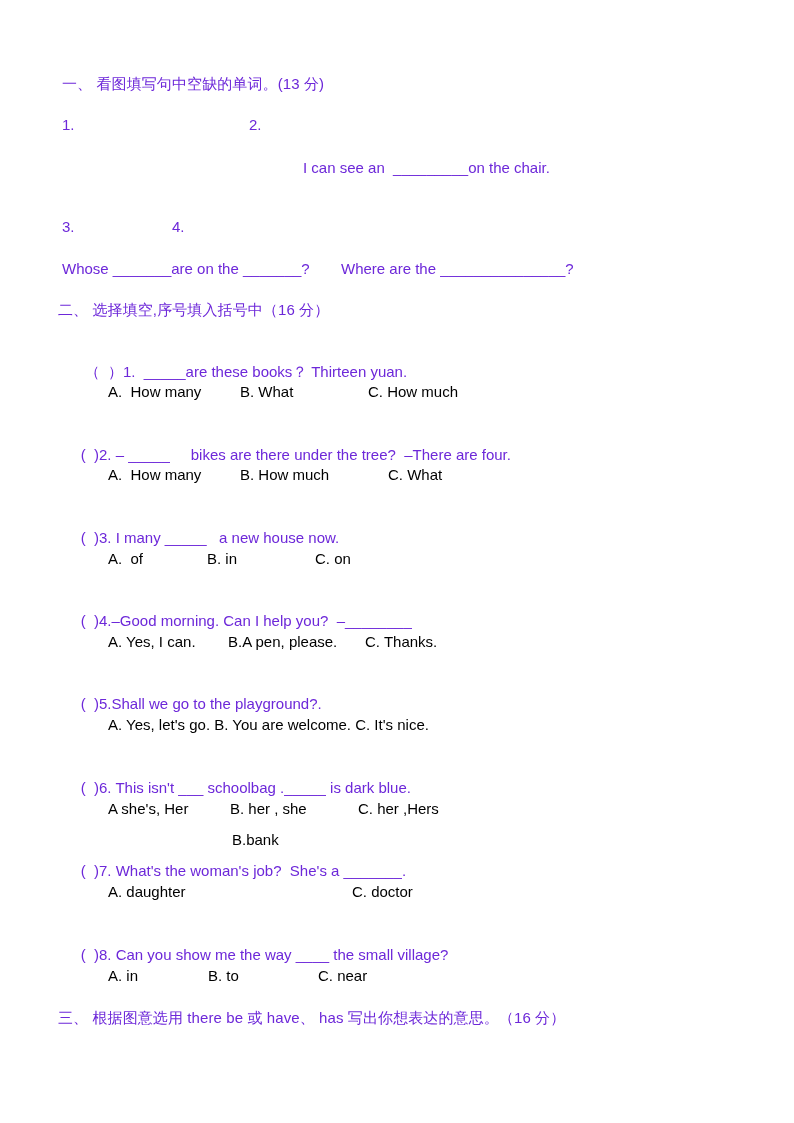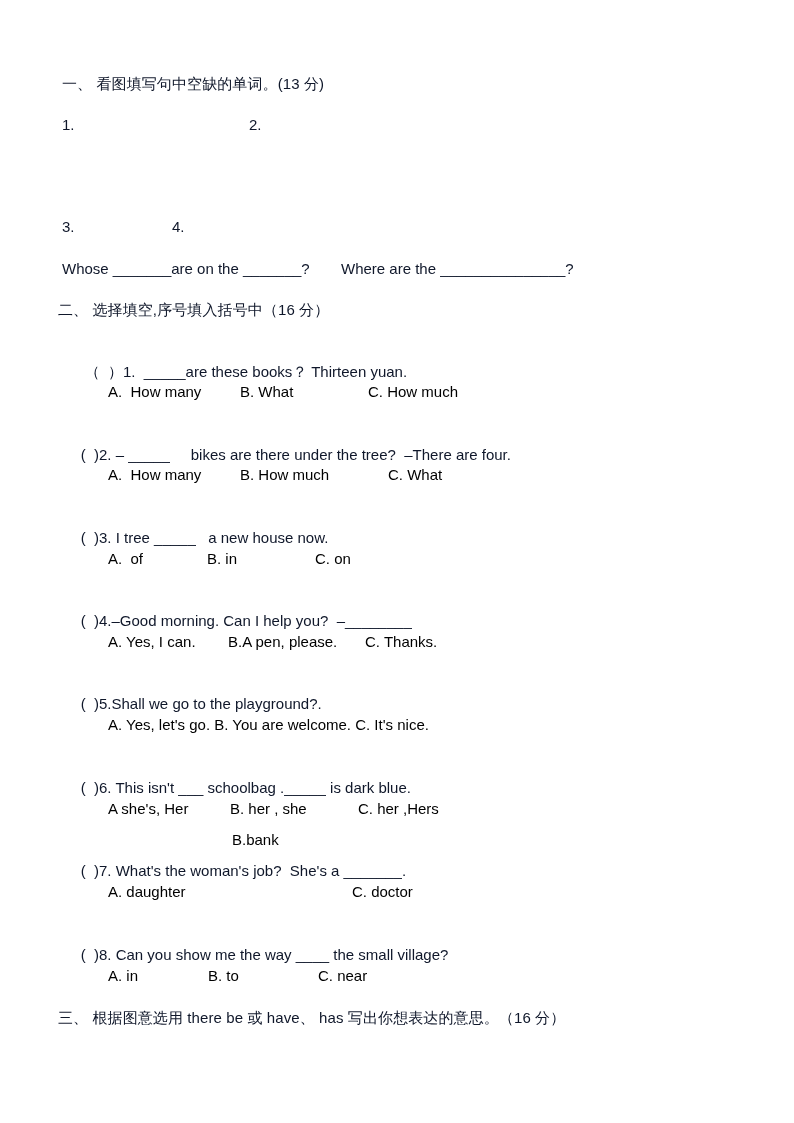--- a/index.html
+++ b/index.html
@@ -21,21 +21,21 @@
     top: 0;
     width: 794px;
     height: 1123px;
     background: #ffffff;
   }
   .abs {
     position: absolute;
     white-space: pre;
     font-size: 15px;
     line-height: 20px;
-    color: #0f172a;
+    color: #6d28d9;
   }
   .section-heading {
     font-size: 15px;
     letter-spacing: 0.1px;
   }
   .sentence {
     font-size: 15px;
   }
   .item-num {
     font-size: 15px;
@@ -54,20 +54,21 @@
 
 <div class="page">
 
   <div class="abs section-heading" style="left:62px; top:74px;">一、 看图填写句中空缺的单词。(13 分)</div>
 
   <div class="abs item-num" style="left:62px; top:115px;">1.</div>
 
   <div class="abs item-num" style="left:249px; top:115px;">2.</div>
 
 
+  <div class="abs sentence" style="left:303px; top:158px;">I can see an  _________on the chair.</div>
 
   <div class="abs item-num" style="left:62px; top:217px;">3.</div>
 
   <div class="abs item-num" style="left:172px; top:217px;">4.</div>
 
   <div class="abs sentence" style="left:62px; top:259px;">Whose _______are on the _______?</div>
 
   <div class="abs sentence" style="left:341px; top:259px;">Where are the _______________?</div>
 
   <div class="abs section-heading" style="left:58px; top:300px;">二、 选择填空,序号填入括号中（16 分）</div>
@@ -80,21 +81,21 @@
   <div class="opt-col" style="left:368px; top:383px;">C. How much</div>
 
   <div class="abs q-line" style="left:64px; top:425px;">
     <span>(  )</span><span>2.</span><span> – _____     bikes are there under the tree?  –There are four.</span>
   </div>
   <div class="opt-col" style="left:108px; top:466px;">A.  How many</div>
   <div class="opt-col" style="left:240px; top:466px;">B. How much</div>
   <div class="opt-col" style="left:388px; top:466px;">C. What</div>
 
   <div class="abs q-line" style="left:64px; top:508px;">
-    <span>(  )</span><span>3.</span><span> I tree _____   a new house now.</span>
+    <span>(  )</span><span>3.</span><span> I many _____   a new house now.</span>
   </div>
   <div class="opt-col" style="left:108px; top:550px;">A.  of</div>
   <div class="opt-col" style="left:207px; top:550px;">B. in</div>
   <div class="opt-col" style="left:315px; top:550px;">C. on</div>
 
   <div class="abs q-line" style="left:64px; top:591px;">
     <span>(  )</span><span>4.</span><span>–Good morning. Can I help you?  –________</span>
   </div>
   <div class="opt-col" style="left:108px; top:633px;">A. Yes, I can.</div>
   <div class="opt-col" style="left:228px; top:633px;">B.A pen, please.</div>

